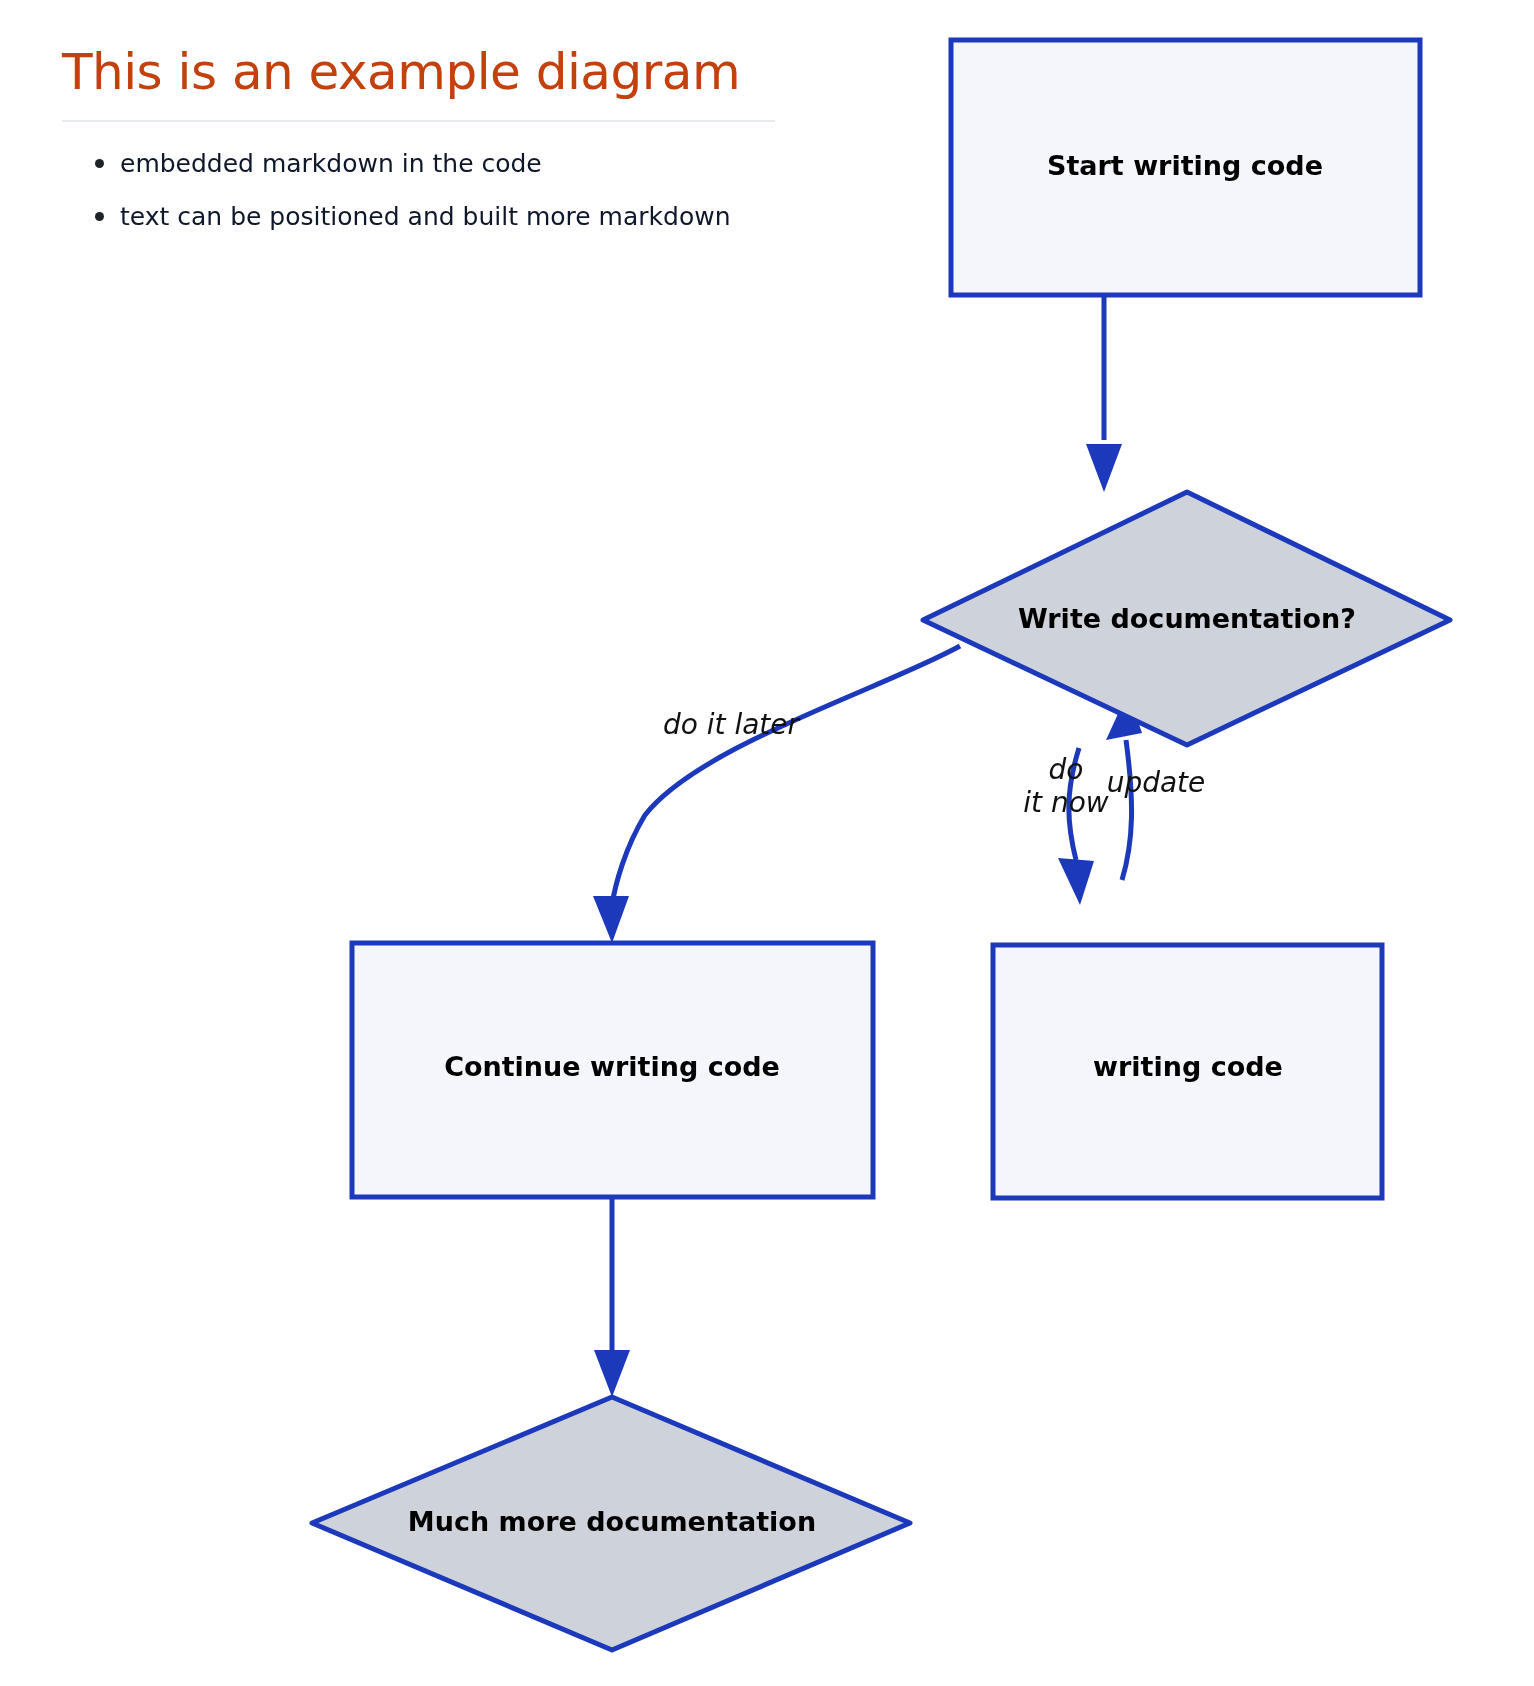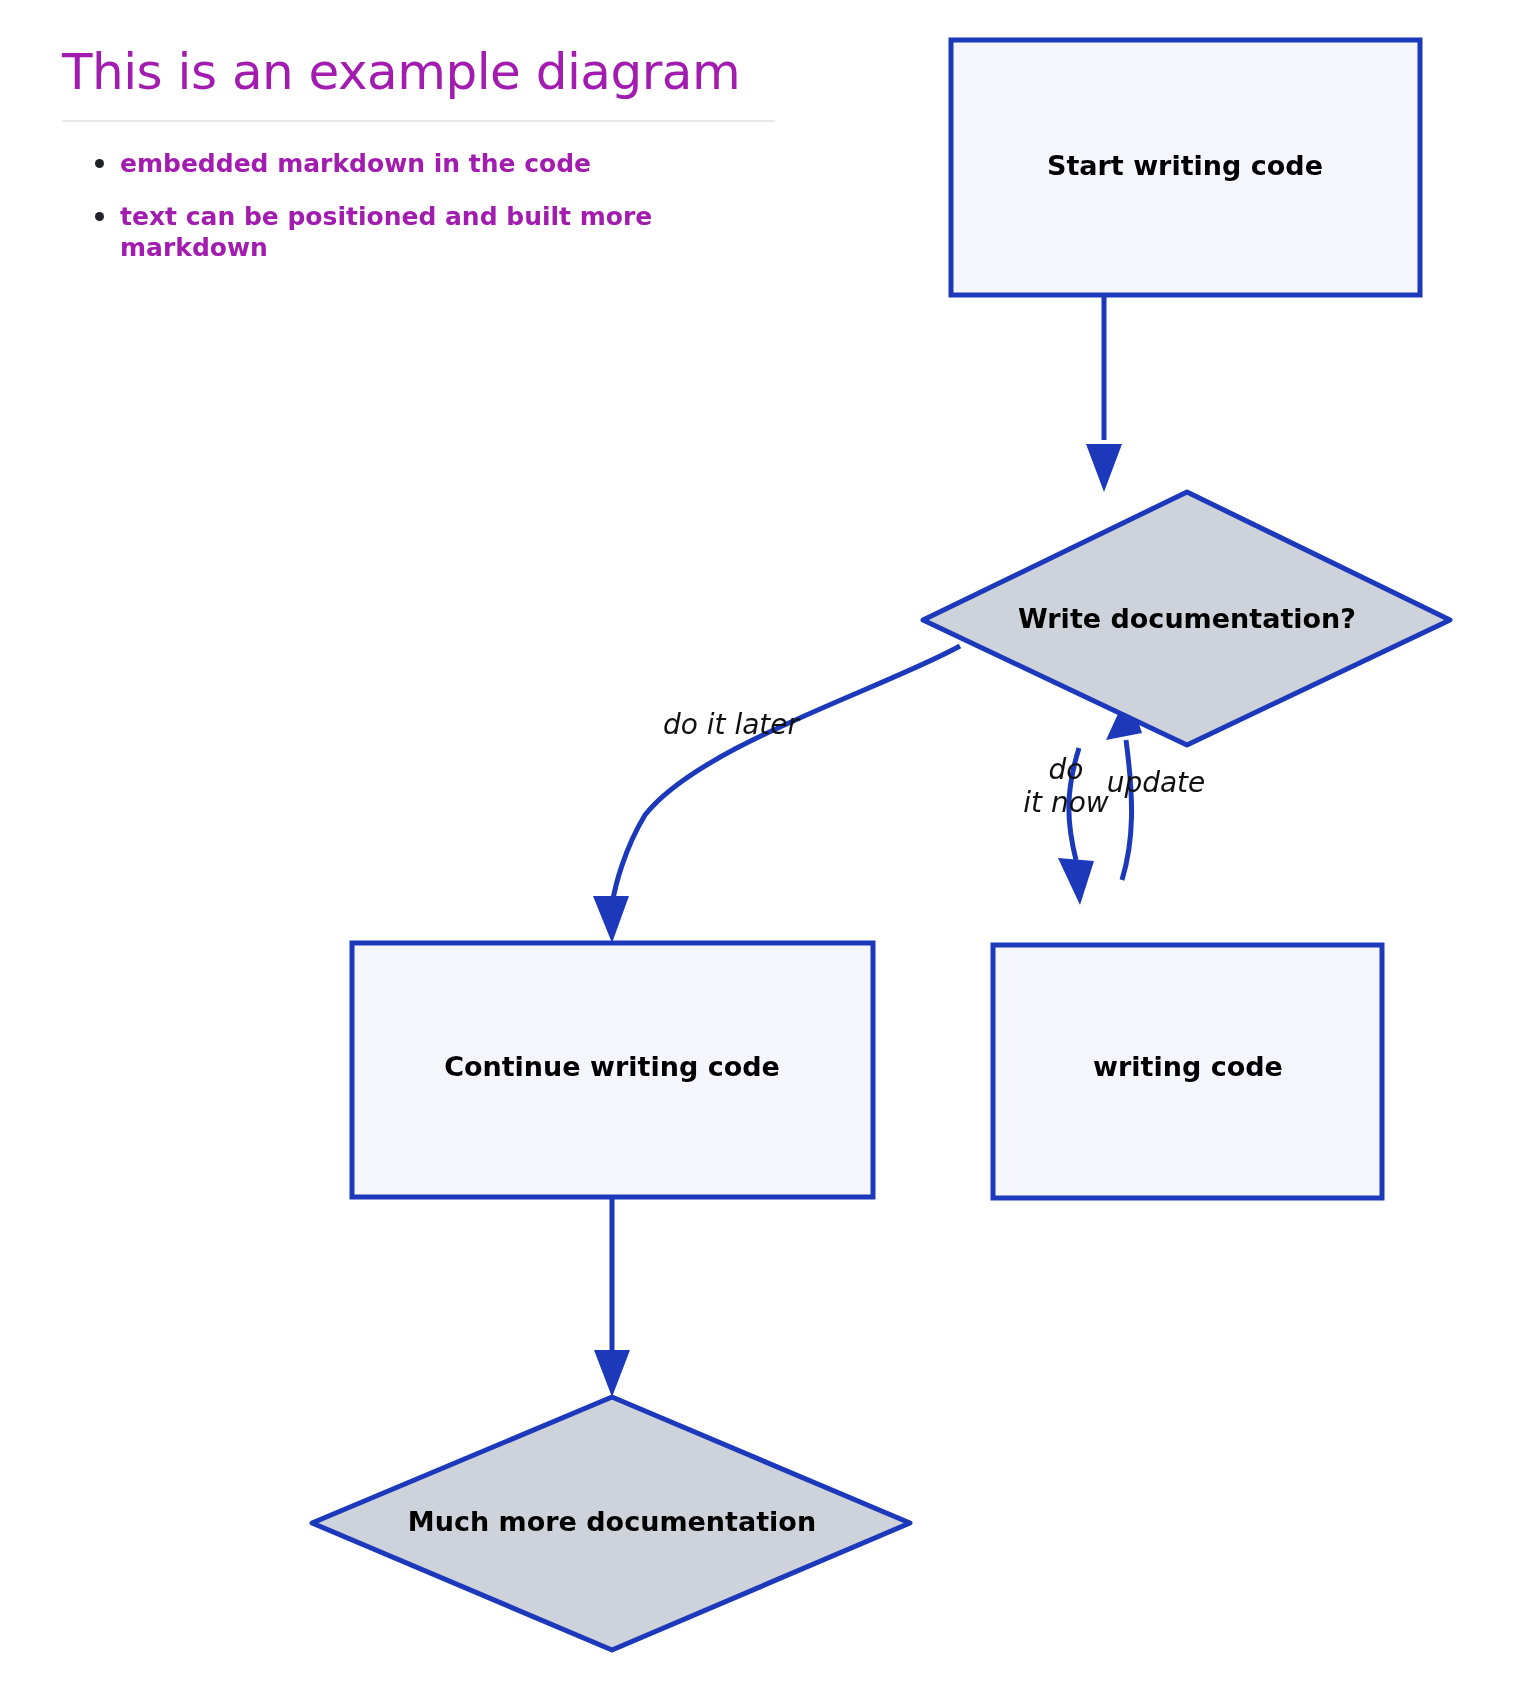--- a/index.html
+++ b/index.html
@@ -20,45 +20,44 @@
   #markdown-block {
     position: absolute;
     left: 62px;
     top: 44px;
     width: 715px;
   }
   #page-title {
     font-family: "DejaVu Sans", "Liberation Sans", sans-serif;
     font-size: 50px;
     font-weight: 400;
-    color: #a21caf;
+    color: #c2410c;
     margin: 0;
     padding: 0 0 18px 0;
     line-height: 1.15;
     letter-spacing: -0.5px;
   }
   #title-divider {
     height: 2px;
     background: #e6e9ee;
     width: 713px;
     margin: 0 0 26px 0;
   }
   #bullet-list {
     list-style: none;
     margin: 0;
     padding: 0;
   }
   #bullet-list li {
     position: relative;
     font-size: 25px;
-    color: #a21caf;
+    color: #0f172a;
     line-height: 1.25;
     padding-left: 58px;
     margin-bottom: 22px;
-    font-weight: bold;
   }
   #bullet-list li .bullet-dot {
     position: absolute;
     left: 33px;
     top: 11px;
     width: 9px;
     height: 9px;
     border-radius: 50%;
     background: #1f2328;
   }

